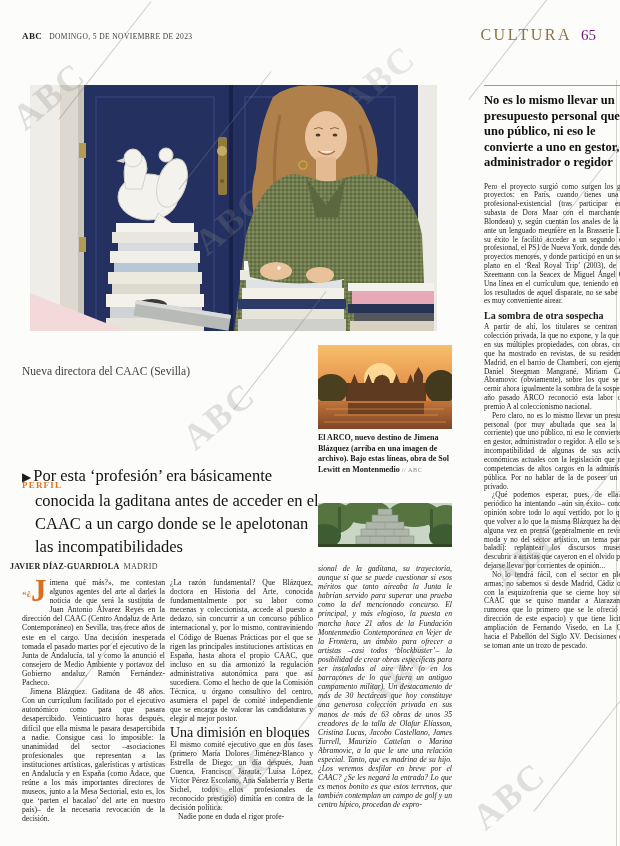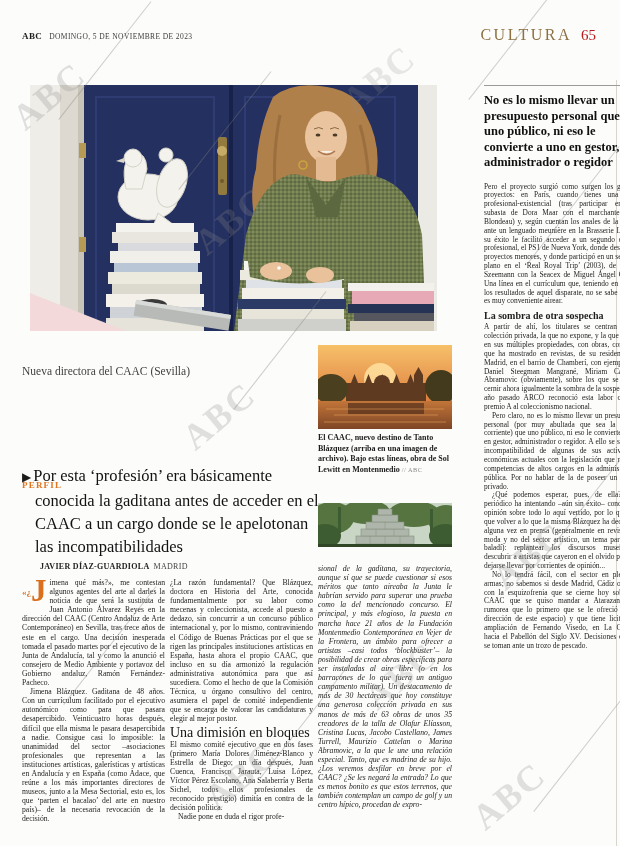--- a/index.html
+++ b/index.html
@@ -5,36 +5,36 @@
   * { margin:0; padding:0; box-sizing:border-box; }
   html,body { width:620px; height:846px; }
   body { background:#fbfbf9; font-family:"Liberation Serif","DejaVu Serif",serif; color:#1b1b1b; overflow:hidden; }
   .page { position:relative; width:620px; height:846px; background:#fcfcfa; overflow:hidden; }
 
   
   .hdr-left { position:absolute; left:22px; top:31px; font-size:7.5px; letter-spacing:.4px; color:#3c3c3c; }
   .hdr-left .brand { font-weight:bold; font-size:9px; color:#1e1e1e; margin-right:7px; }
   .hdr-right { position:absolute; right:24px; top:26px; }
   .hdr-right .section { font-size:16px; letter-spacing:2.5px; color:#8d7142; }
-  .hdr-right .pageno { font-size:15px; color:#b91c1c; margin-left:9px; }
+  .hdr-right .pageno { font-size:15px; color:#701a75; margin-left:9px; }
   .edge-line { position:absolute; right:3px; top:80px; width:1px; height:766px; background:#d8d5ce; }
 
   
   .photo-main { position:absolute; left:30px; top:85px; width:407px; height:246px; overflow:hidden; }
   .photo-main svg { display:block; }
 
   
   .kicker { position:absolute; left:22px; top:337px; font-size:23px; font-weight:bold; color:#e0751f; letter-spacing:.2px; }
   .kicker-sub { position:absolute; left:22px; top:365px; font-size:11.5px; color:#3f3f3f; }
   .headline { position:absolute; left:20px; top:383px; width:315px; font-size:28px; line-height:30px; color:#1f1f1f; font-weight:400; letter-spacing:-.2px; }
 
   .genre { position:absolute; left:22px; top:452px; font-size:9px; font-weight:bold; color:#e0751f; letter-spacing:1.2px;margin-top:28px; }
   .lead { position:absolute; left:22px; top:464px; width:302px; font-size:16.5px; line-height:23px; color:#121212; font-weight:500; text-indent:-13px; padding-left:13px; }
   .lead .arrow { font-size:12px; color:#1b1b1b; margin-right:2px; }
-  .byline { position:absolute; left:40px; top:562px; font-size:8px; color:#222; letter-spacing:.3px; }
+  .byline { position:absolute; left:10px; top:562px; font-size:8px; color:#222; letter-spacing:.3px; }
   .byline .author { font-weight:bold; }
   .byline .city { color:#444; margin-left:4px; }
 
   
   .col { position:absolute; font-size:7.7px; line-height:9.1px; text-align:justify; color:#1d1d1d; overflow:hidden; hyphens:auto; }
   .col p + p { text-indent:8px; }
   .col .subhead { font-size:14px; line-height:12px; font-weight:normal; text-align:left; margin:3px 0 1px; text-indent:0; color:#141414; }
   .col1 { left:22px; top:578px; width:143px; height:260px; }
   .col2 { left:170px; top:578px; width:143px; height:266px; }
   .col3 { left:318px; top:564px; width:134px; height:293px;font-style:italic; }
@@ -215,21 +215,21 @@
       <rect y="56" width="134" height="28" fill="url(#water)"></rect>
       <rect x="30" y="58" width="76" height="11" fill="#59331c" opacity="0.75"></rect>
       <g stroke="#e8a45c" stroke-width="0.8" opacity="0.7">
         <line x1="8" y1="64" x2="126" y2="64"></line>
         <line x1="16" y1="70" x2="120" y2="70"></line>
         <line x1="6" y1="77" x2="128" y2="77"></line>
       </g>
     </svg>
   </div>
   <div class="caption">
-    <span>El CAAC, nuevo destino de Tanto Blázquez (arriba en una imagen de archivo). Bajo estas líneas, obra de Sol Lewitt en Montenmedio</span> <span class="credit">// ABC</span>
+    <span>El ARCO, nuevo destino de Jimena Blázquez (arriba en una imagen de archivo). Bajo estas líneas, obra de Sol Lewitt en Montenmedio</span> <span class="credit">// ABC</span>
   </div>
   <div class="img-lewitt">
     <svg width="134" height="44" viewBox="0 0 134 44">
       <rect width="134" height="44" fill="#c9d6c6"></rect>
       <g fill="#55743f">
         <ellipse cx="14" cy="15" rx="22" ry="16"></ellipse>
         <ellipse cx="48" cy="9" rx="24" ry="12"></ellipse>
         <ellipse cx="96" cy="11" rx="26" ry="13"></ellipse>
         <ellipse cx="128" cy="17" rx="18" ry="15"></ellipse>
       </g>

